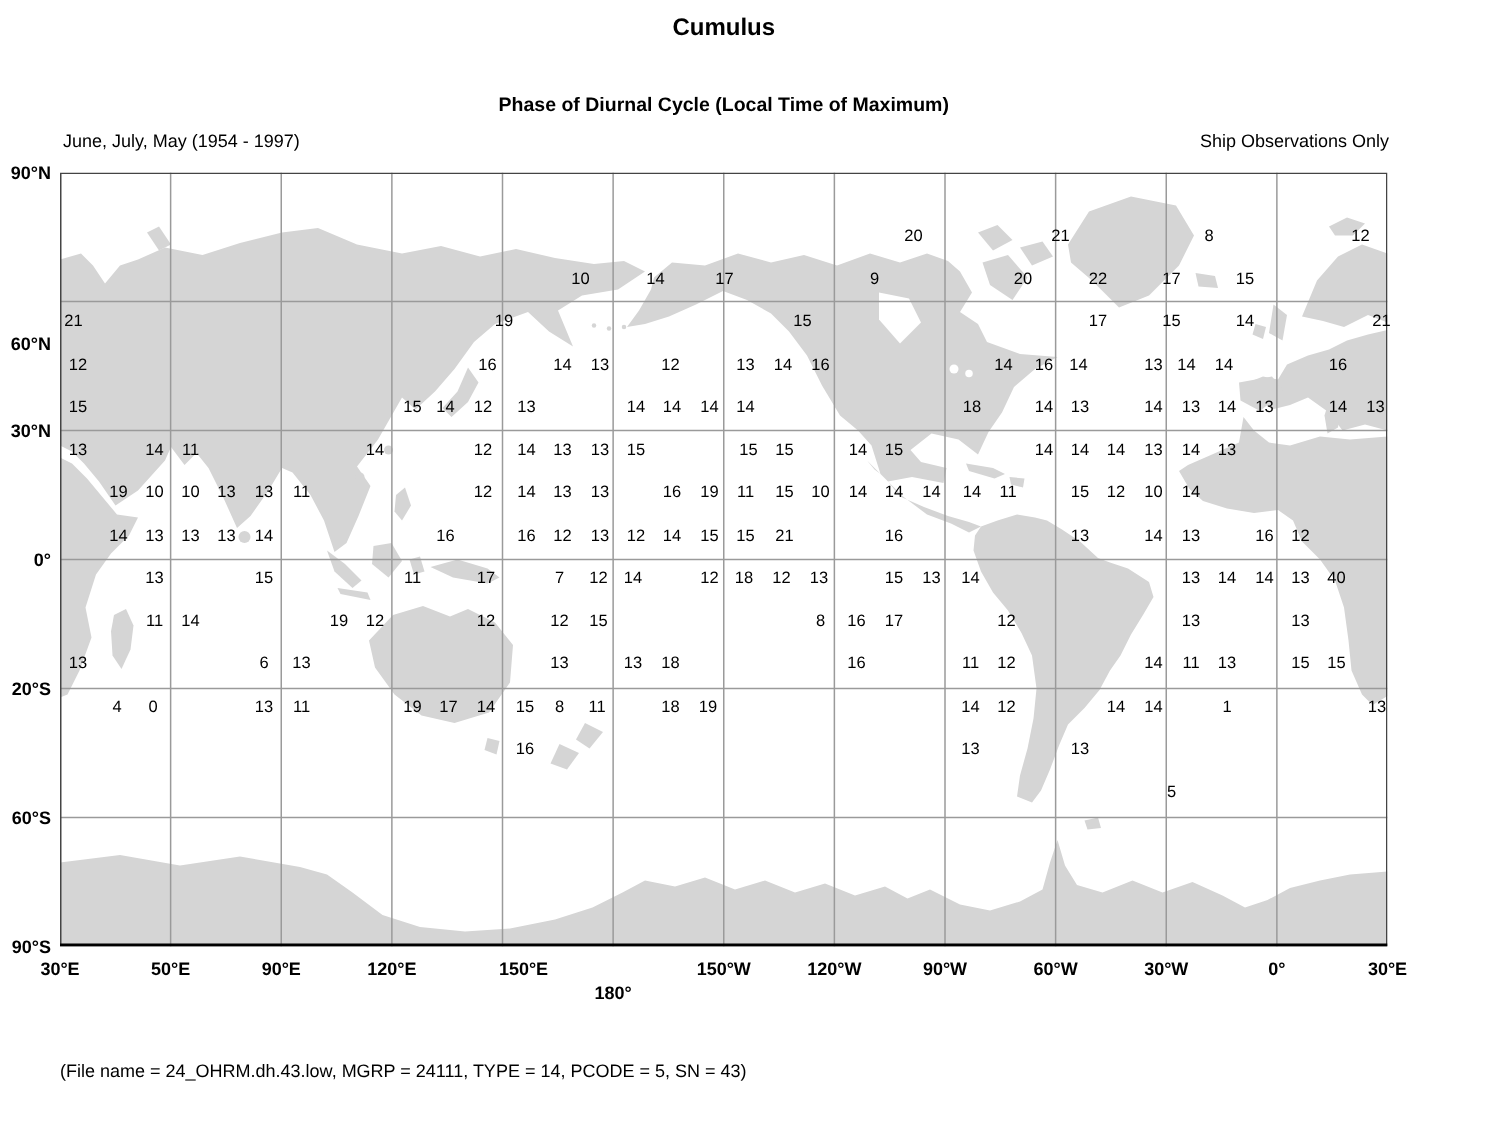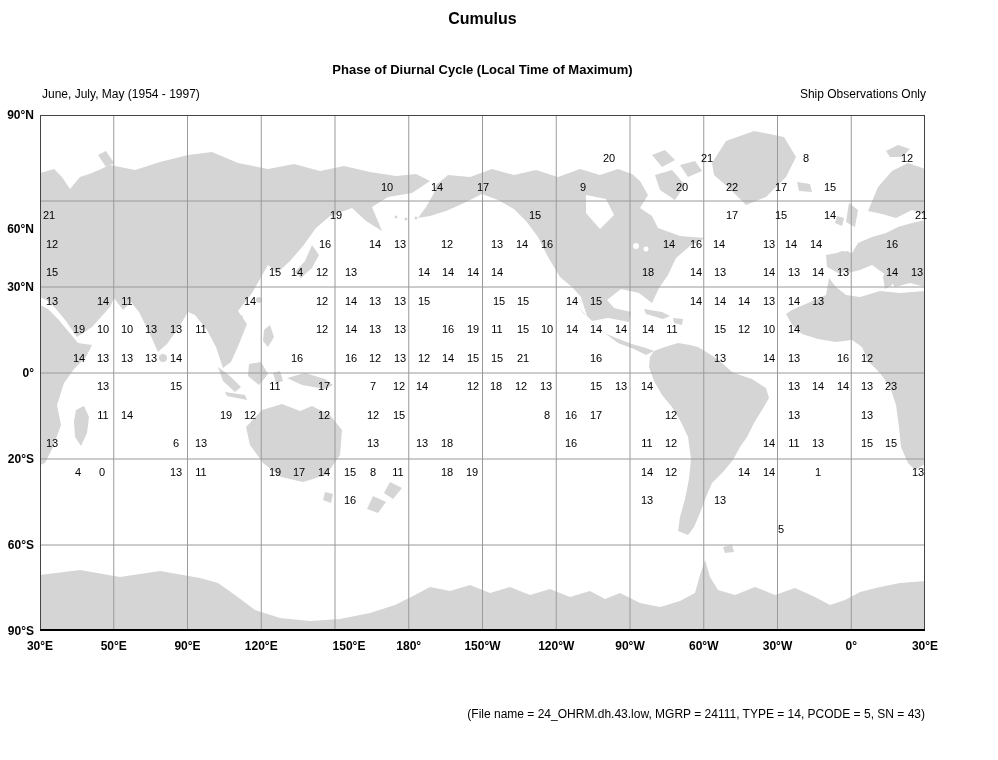--- a/index.html
+++ b/index.html
@@ -20,21 +20,21 @@
   .map svg{position:absolute;left:0;top:0;}
   .map .values{position:absolute;left:0;top:0;width:885px;height:516px;}
   .pt{position:absolute;transform:translate(-50%,-50%);font-size:11px;line-height:11px;
       white-space:nowrap;color:var(--ink);}
   .ylabels{position:absolute;left:0;top:115px;width:36px;height:516px;}
   .yl{position:absolute;right:2px;transform:translateY(-50%);font-size:12px;font-weight:bold;
       white-space:nowrap;}
   .xlabels{position:absolute;left:40px;top:639px;width:885px;height:16px;}
   .xl{position:absolute;transform:translateX(-50%);font-size:12px;font-weight:bold;
       white-space:nowrap;}
-  .caption{position:absolute;left:40px;top:707px;width:885px;text-align:right;font-size:12px;}
+  .caption{position:absolute;left:40px;top:707px;width:885px;text-align:left;font-size:12px;}
   .land{fill:var(--land);stroke:none;}
   .water{fill:#ffffff;stroke:none;}
   .gridline{stroke:var(--grid);stroke-width:1;}
 </style>
 </head>
 <body>
 
 <div class="page">
 
   <div class="title">Cumulus</div>
@@ -247,21 +247,21 @@
         <span class="pt" style="left: 456px; top: 271px;">18</span>
         <span class="pt" style="left: 481px; top: 271px;">12</span>
         <span class="pt" style="left: 506px; top: 271px;">13</span>
         <span class="pt" style="left: 556px; top: 271px;">15</span>
         <span class="pt" style="left: 581px; top: 271px;">13</span>
         <span class="pt" style="left: 607px; top: 271px;">14</span>
         <span class="pt" style="left: 754px; top: 271px;">13</span>
         <span class="pt" style="left: 778px; top: 271px;">14</span>
         <span class="pt" style="left: 803px; top: 271px;">14</span>
         <span class="pt" style="left: 827px; top: 271px;">13</span>
-        <span class="pt" style="left: 851px; top: 271px;">23</span>
+        <span class="pt" style="left: 851px; top: 271px;">40</span>
         <span class="pt" style="left: 63px; top: 300px;">11</span>
         <span class="pt" style="left: 87px; top: 300px;">14</span>
         <span class="pt" style="left: 186px; top: 300px;">19</span>
         <span class="pt" style="left: 210px; top: 300px;">12</span>
         <span class="pt" style="left: 284px; top: 300px;">12</span>
         <span class="pt" style="left: 333px; top: 300px;">12</span>
         <span class="pt" style="left: 359px; top: 300px;">15</span>
         <span class="pt" style="left: 507px; top: 300px;">8</span>
         <span class="pt" style="left: 531px; top: 300px;">16</span>
         <span class="pt" style="left: 556px; top: 300px;">17</span>
@@ -306,21 +306,21 @@
         <span class="pt" style="left: 741px; top: 414px;">5</span>
       </div>
   </div>
 
   <div class="xlabels">
       <span class="xl" style="left: 0px;">30°E</span>
       <span class="xl" style="left: 73.75px;">50°E</span>
       <span class="xl" style="left: 147.5px;">90°E</span>
       <span class="xl" style="left: 221.25px;">120°E</span>
       <span class="xl" style="left: 309px;">150°E</span>
-      <span class="xl" style="left: 368.75px;">180°</span>
+      <span class="xl" style="left: 368.75px; margin-top: 16px;">180°</span>
       <span class="xl" style="left: 442.5px;">150°W</span>
       <span class="xl" style="left: 516.25px;">120°W</span>
       <span class="xl" style="left: 590px;">90°W</span>
       <span class="xl" style="left: 663.75px;">60°W</span>
       <span class="xl" style="left: 737.5px;">30°W</span>
       <span class="xl" style="left: 811.25px;">0°</span>
       <span class="xl" style="left: 885px;">30°E</span>
     </div>
   <div class="caption">(File name = 24_OHRM.dh.43.low, MGRP = 24111, TYPE = 14, PCODE = 5, SN = 43)</div>
 </div>

